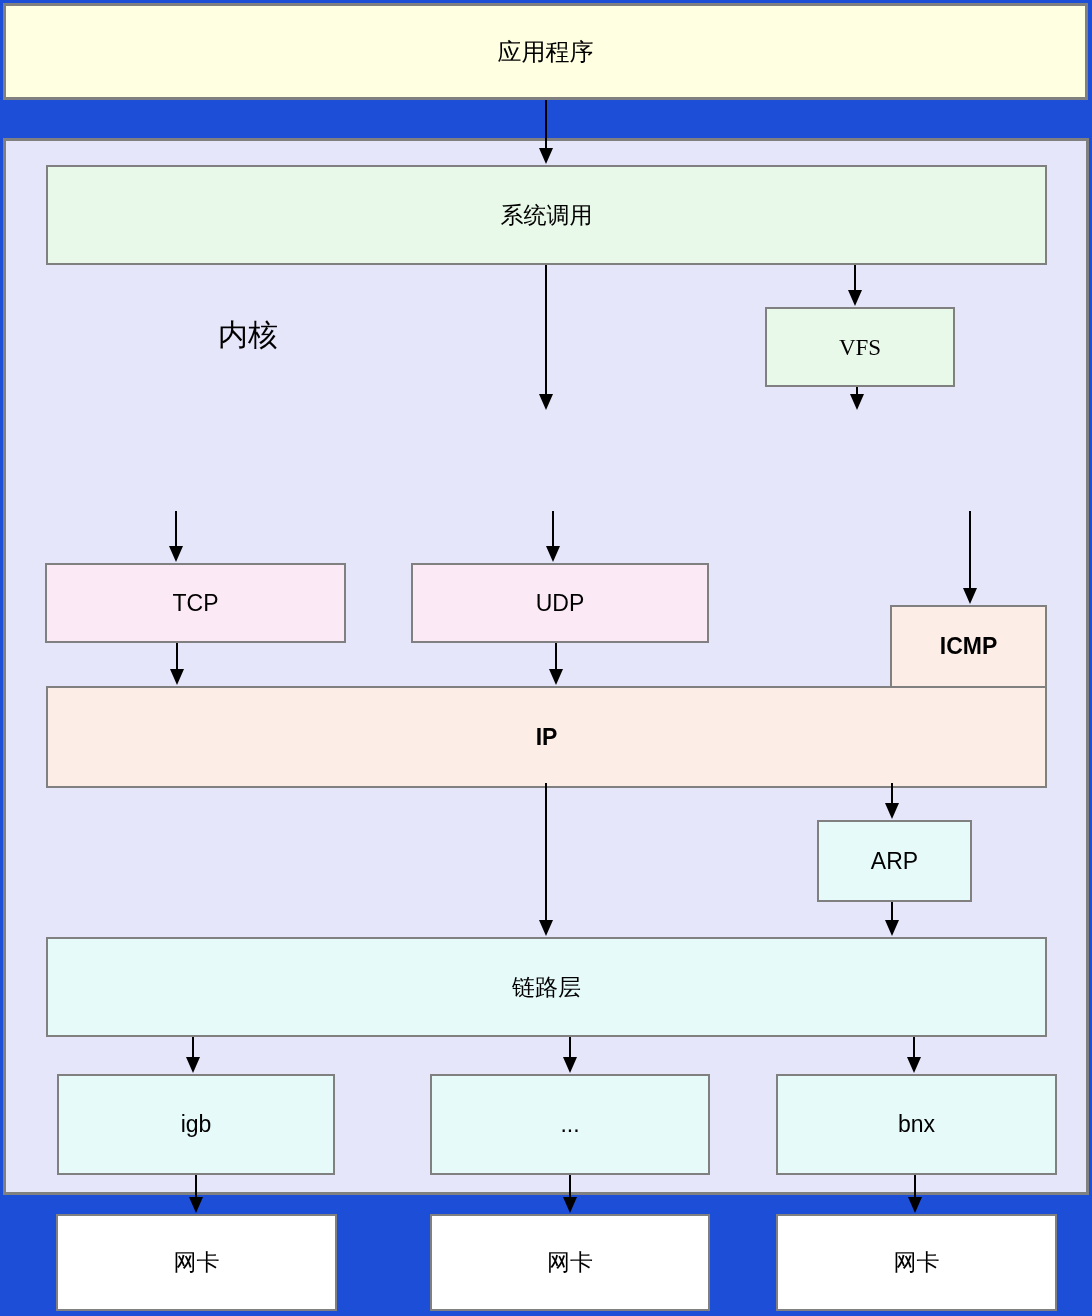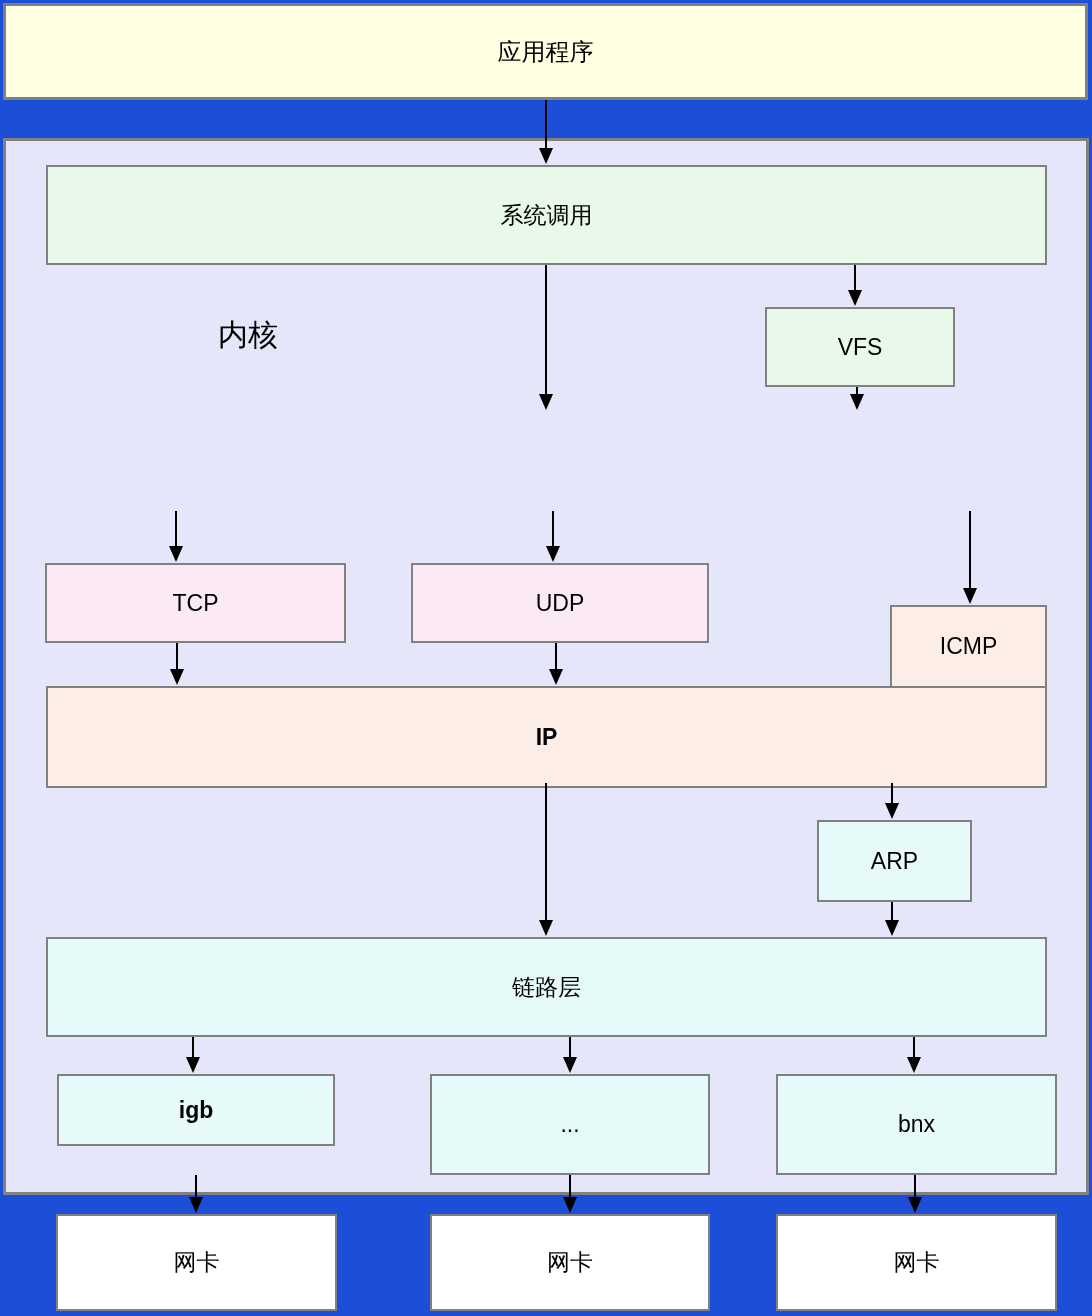--- a/index.html
+++ b/index.html
@@ -10,21 +10,21 @@
   }
   .node{
     position:absolute;box-sizing:border-box;
     border:2px solid var(--border);
     display:flex;align-items:center;justify-content:center;
     font-size:23px;line-height:1;white-space:nowrap;
   }
   .container-box{border-width:3px;}
   .fill-app{background:var(--app);}
   .fill-kernel{background:var(--kernel);}
-  .fill-green{background:var(--green);}
+  .fill-green{background:var(--green);font-family:Liberation Serif, serif;}
   .fill-pink{background:var(--pink);}
   .fill-peach{background:var(--peach);}
   .fill-cyan{background:var(--cyan);}
   .fill-white{background:var(--white);}
   .floating-label{
     position:absolute;font-size:30px;line-height:1;
     background:transparent;border:none;
   }
   #arrows{
     position:absolute;left:0;top:0;width:1092px;height:1316px;
@@ -58,37 +58,37 @@
 
 
   <div class="node fill-pink z2" style="left:45px;top:563px;width:301px;height:80px;">
     <span>TCP</span>
   </div>
 
   <div class="node fill-pink z2" style="left:411px;top:563px;width:298px;height:80px;">
     <span>UDP</span>
   </div>
 
-  <div class="node fill-peach z3" style="left:890px;top:605px;width:157px;height:83px;">
+  <div class="node fill-peach z3" style="left:890px;top:605px;width:157px;height:83px;font-weight:bold;">
     <span>ICMP</span>
   </div>
 
   <div class="node fill-peach z2" style="left:46px;top:686px;width:1001px;height:102px;font-weight:bold;">
     <span>IP</span>
   </div>
 
   <div class="node fill-cyan z2" style="left:817px;top:820px;width:155px;height:82px;">
     <span>ARP</span>
   </div>
 
   <div class="node fill-cyan z2" style="left:46px;top:937px;width:1001px;height:100px;">
     <span>链路层</span>
   </div>
 
-  <div class="node fill-cyan z2" style="left:57px;top:1074px;width:278px;height:72px;font-weight:bold;">
+  <div class="node fill-cyan z2" style="left:57px;top:1074px;width:278px;height:101px;">
     <span>igb</span>
   </div>
 
   <div class="node fill-cyan z2" style="left:430px;top:1074px;width:280px;height:101px;">
     <span>...</span>
   </div>
 
   <div class="node fill-cyan z2" style="left:776px;top:1074px;width:281px;height:101px;">
     <span>bnx</span>
   </div>

